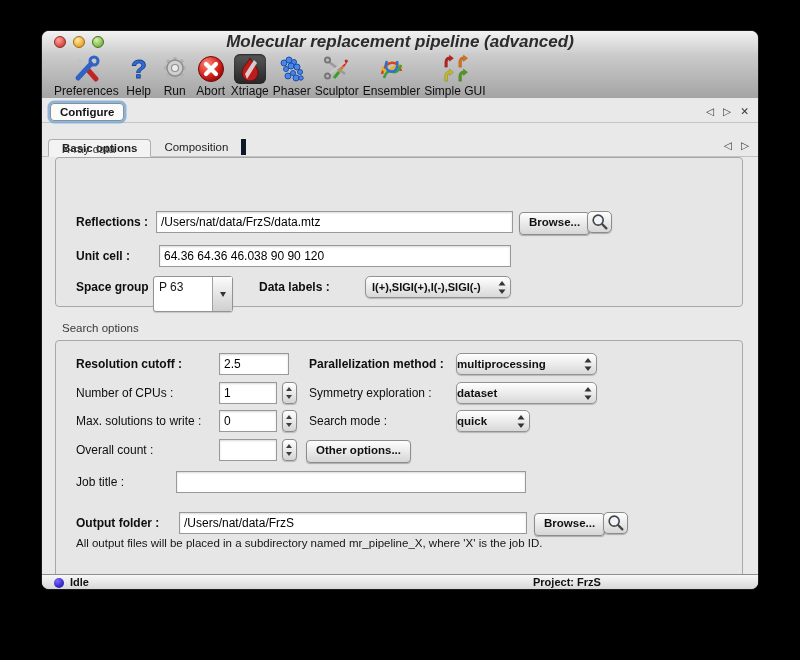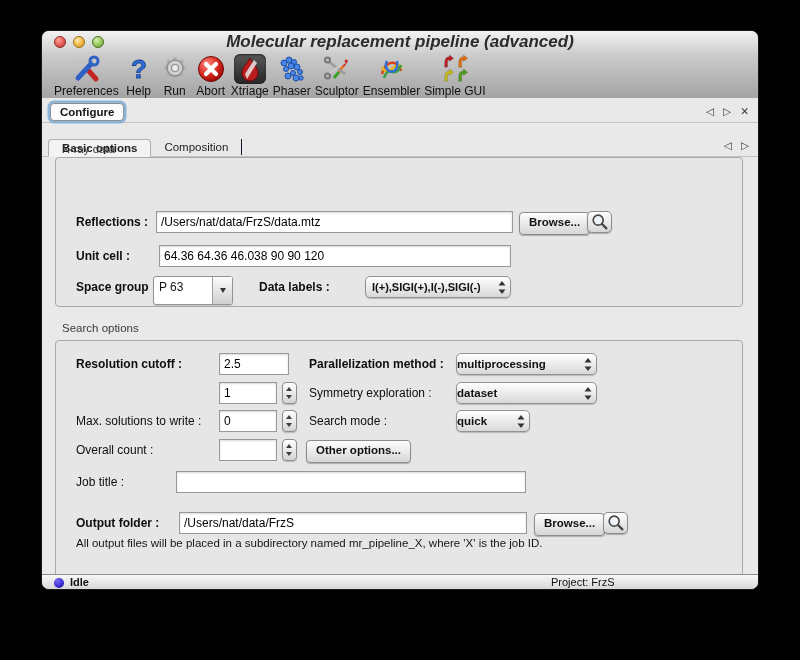--- a/index.html
+++ b/index.html
@@ -28,21 +28,21 @@
   .cfgbtn{position:absolute;left:8px;top:2px;height:16px;padding:0 9px;background:#fbfbfb;border:1px solid #8f8f8f;
           border-radius:4px;font-weight:bold;font-size:11.5px;line-height:16px;
           box-shadow:0 0 0 2.5px rgba(116,168,216,.8);}
   .pager{position:absolute;right:9px;top:2px;display:flex;gap:9px;font-size:10.5px;color:#3a3a3a;line-height:16px;}
   .pager span{cursor:default;}
   .tabrow{position:absolute;top:24px;left:0;right:0;height:18px;border-bottom:1px solid #c2c2c2;margin-top:16px;}
   .tabstrip{position:absolute;left:6px;bottom:-1px;display:flex;}
   .tab{height:16px;line-height:16px;font-size:11.5px;padding:0 13px;color:#1d1d1d;}
   .tab.selected{background:#f3f3f3;border:1px solid #afafaf;border-bottom:1px solid #f3f3f3;
                 border-radius:4px 4px 0 0;font-weight:bold;}
-  .tab.plain{border-right:1px solid #0f172a;margin-bottom:1px;text-align:center;}
+  .tab.plain{border-right:5px solid #0f172a;margin-bottom:1px;text-align:center;}
   .tabpager{position:absolute;right:9px;top:1px;display:flex;gap:9px;font-size:10.5px;color:#3a3a3a;}
   .seclabel{position:absolute;left:20px;font-size:11.5px;color:#3a3a3a;}
   .groupbox{position:absolute;left:13px;width:688px;border:1px solid #a8a8a8;border-radius:4px;
             background:#e6e6e6;box-sizing:border-box;}
   .desc{position:absolute;left:20px;top:14px;font-size:11.5px;line-height:17px;color:#161616;}
   .desc div{white-space:pre;}
   .lbl{position:absolute;line-height:22px;font-size:12px;color:#0e0e0e;white-space:nowrap;}
   .b{font-weight:bold;}
   .tf{position:absolute;height:22px;border:1px solid #999;background:#fff;box-sizing:border-box;
       box-shadow:inset 0 1px 2px rgba(0,0,0,.15);font:12px "Liberation Sans",sans-serif;padding:0 4px;color:#000;}
@@ -58,33 +58,33 @@
          padding-left:0;box-sizing:border-box;}
   .popup .txt{flex:1;white-space:nowrap;overflow:hidden;}
   .popup .arr{width:17px;display:flex;justify-content:center;flex:none;}
   .popup.small{font-size:11px;padding-left:6px;margin-left:24px;}
   .stepper{position:absolute;width:15px;height:22px;border:1px solid #8c8c8c;border-radius:4px;
            background:linear-gradient(#fff,#d4d4d4);box-sizing:border-box;box-shadow:0 1px 1px rgba(0,0,0,.2);}
   .stepper::before{content:"";position:absolute;left:3px;top:4px;border-left:3.5px solid transparent;
                    border-right:3.5px solid transparent;border-bottom:4.5px solid #3e3e3e;}
   .stepper::after{content:"";position:absolute;left:3px;bottom:4px;border-left:3.5px solid transparent;
                   border-right:3.5px solid transparent;border-top:4.5px solid #3e3e3e;}
-  .combo{position:absolute;height:29px;display:flex;border:1px solid #939393;border-radius:3px;
+  .combo{position:absolute;height:36px;display:flex;border:1px solid #939393;border-radius:3px;
          box-sizing:border-box;background:#fff;box-shadow:0 1px 1px rgba(0,0,0,.15);}
   .combo .cval{flex:1;font-size:12px;padding:3px 5px 0 5px;white-space:nowrap;}
   .combo .cbtn{width:19px;background:linear-gradient(#fbfbfb,#cfcfcf);border-left:1px solid #a0a0a0;
                display:flex;align-items:center;justify-content:center;flex:none;}
   .combo .cbtn i{border-left:3.5px solid transparent;border-right:3.5px solid transparent;border-top:5px solid #333;}
   .note{position:absolute;left:20px;font-size:11.5px;color:#161616;white-space:nowrap;}
   .statusbar{position:absolute;left:0;right:0;bottom:0;height:15px;background:linear-gradient(#f7f7f7,#d8d8d8);
              border-top:1px solid #8f8f8f;font-size:11px;box-sizing:border-box;}
   .dot{position:absolute;left:12px;top:2.5px;width:10px;height:10px;border-radius:50%;
        background:radial-gradient(circle at 35% 30%,#7a6df0,#3b2ed6 55%,#1d1286);}
   .stattext{position:absolute;left:28px;line-height:15px;font-weight:bold;color:#101010;}
-  .projtext{position:absolute;left:477px;line-height:15px;font-weight:normal;color:#101010;padding-left:32px;}
+  .projtext{position:absolute;left:459px;line-height:15px;font-weight:bold;color:#101010;padding-left:32px;}
 </style>
 </head>
 <body>
 
 <div class="stage">
   <div class="window">
 
     <div class="titlebar">
       <div class="lights">
         <span class="light red"></span>
@@ -292,20 +292,21 @@
         <div class="popup" style="left:400px;top:12px;width:141px">
           <span class="txt">multiprocessing</span>
           <span class="arr">
             <svg width="8" height="13" viewBox="0 0 8 13">
                 <path d="M4 0 L7.5 4.5 H0.5 Z" fill="#333"></path>
                 <path d="M0.5 8.5 H7.5 L4 13 Z" fill="#333"></path>
               </svg>
           </span>
         </div>
 
+        <div class="lbl" style="left:20px;top:41px">Number of CPUs :</div>
         <input class="tf" style="left: 163px; top: 41px; width: 58px;" value="1">
         <div class="stepper" style="left:226px;top:41px"></div>
         <div class="lbl" style="left:253px;top:41px">Symmetry exploration :</div>
         <div class="popup" style="left:400px;top:41px;width:141px">
           <span class="txt">dataset</span>
           <span class="arr">
             <svg width="8" height="13" viewBox="0 0 8 13">
                 <path d="M4 0 L7.5 4.5 H0.5 Z" fill="#333"></path>
                 <path d="M0.5 8.5 H7.5 L4 13 Z" fill="#333"></path>
               </svg>

